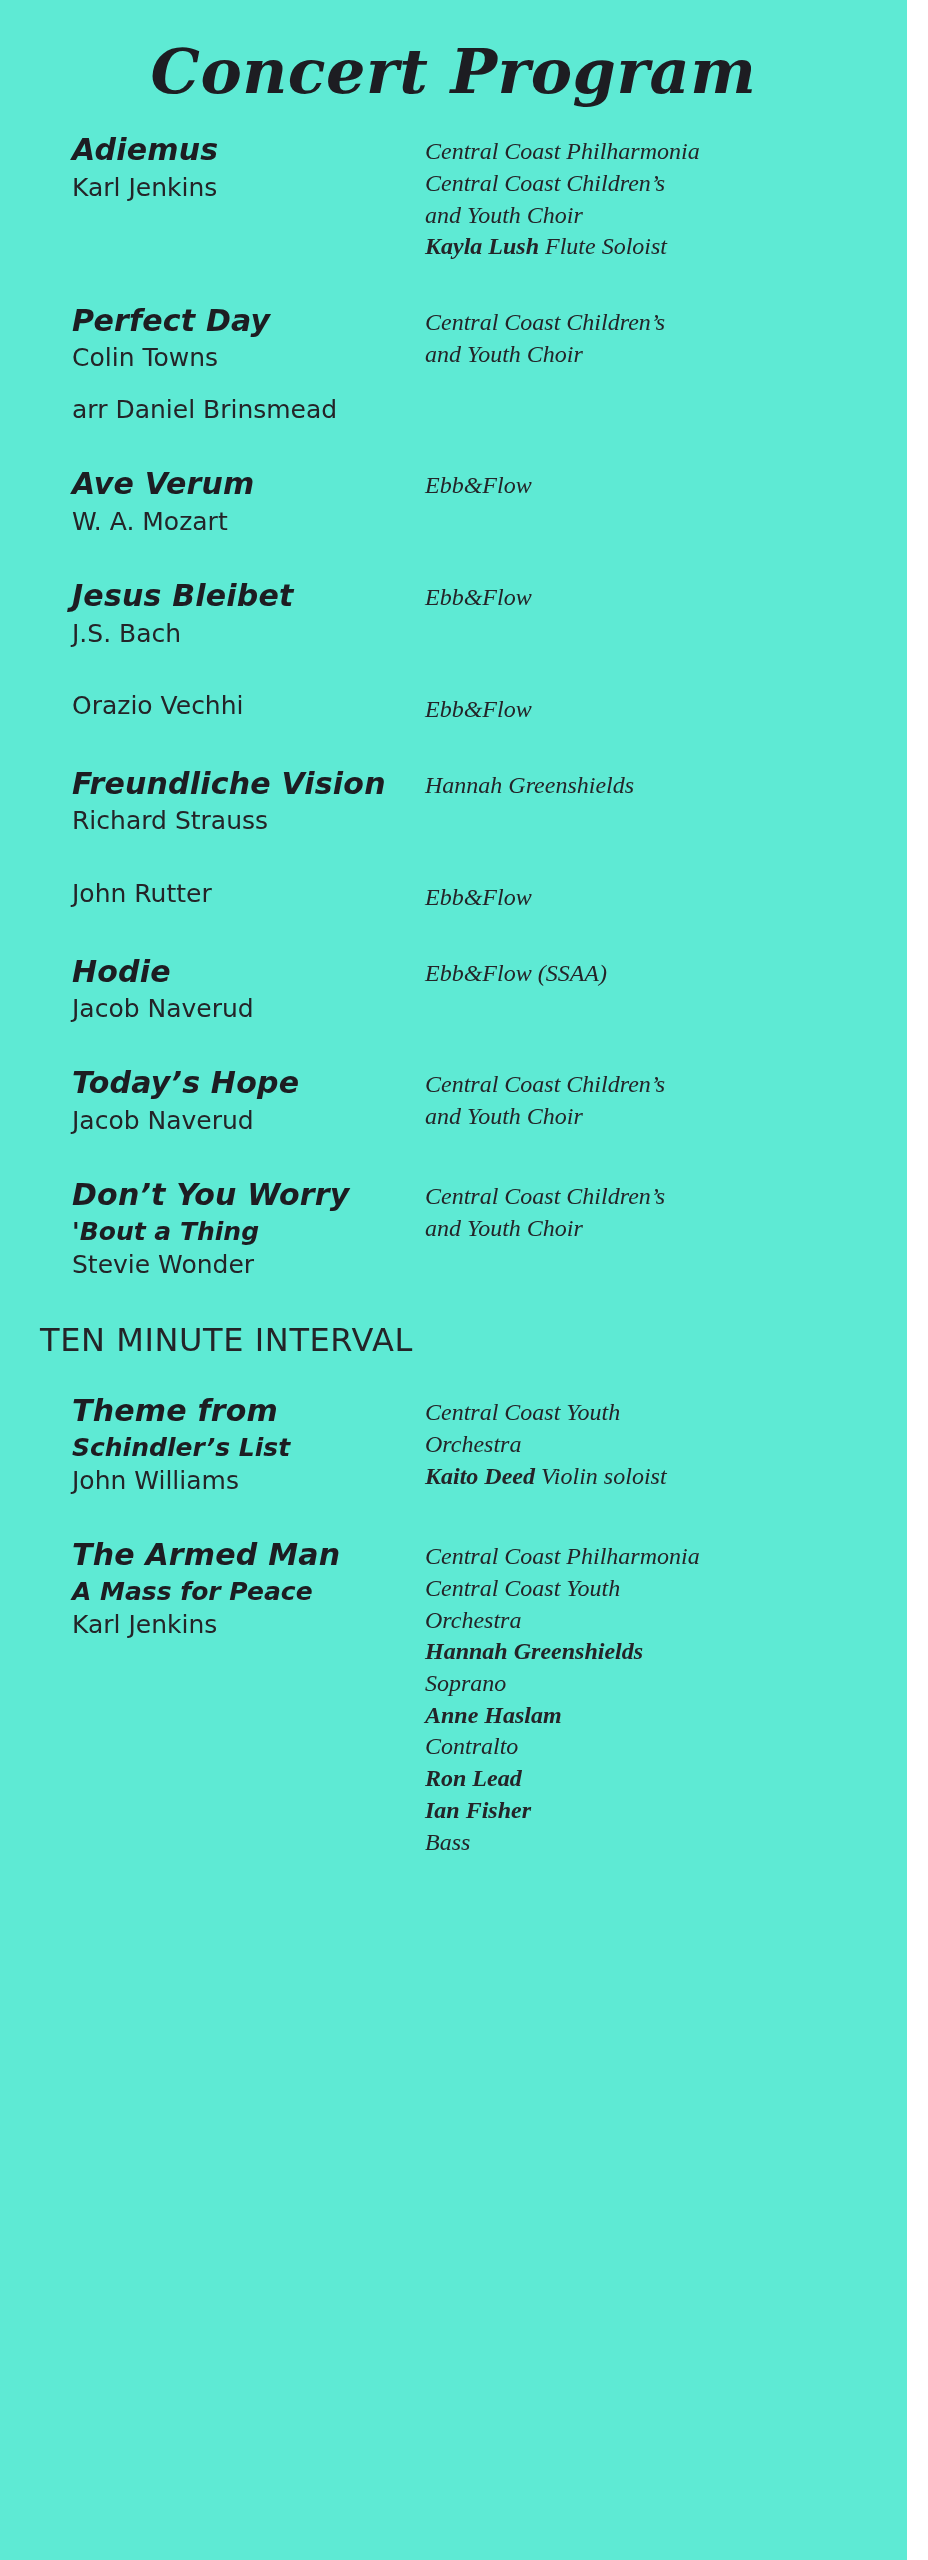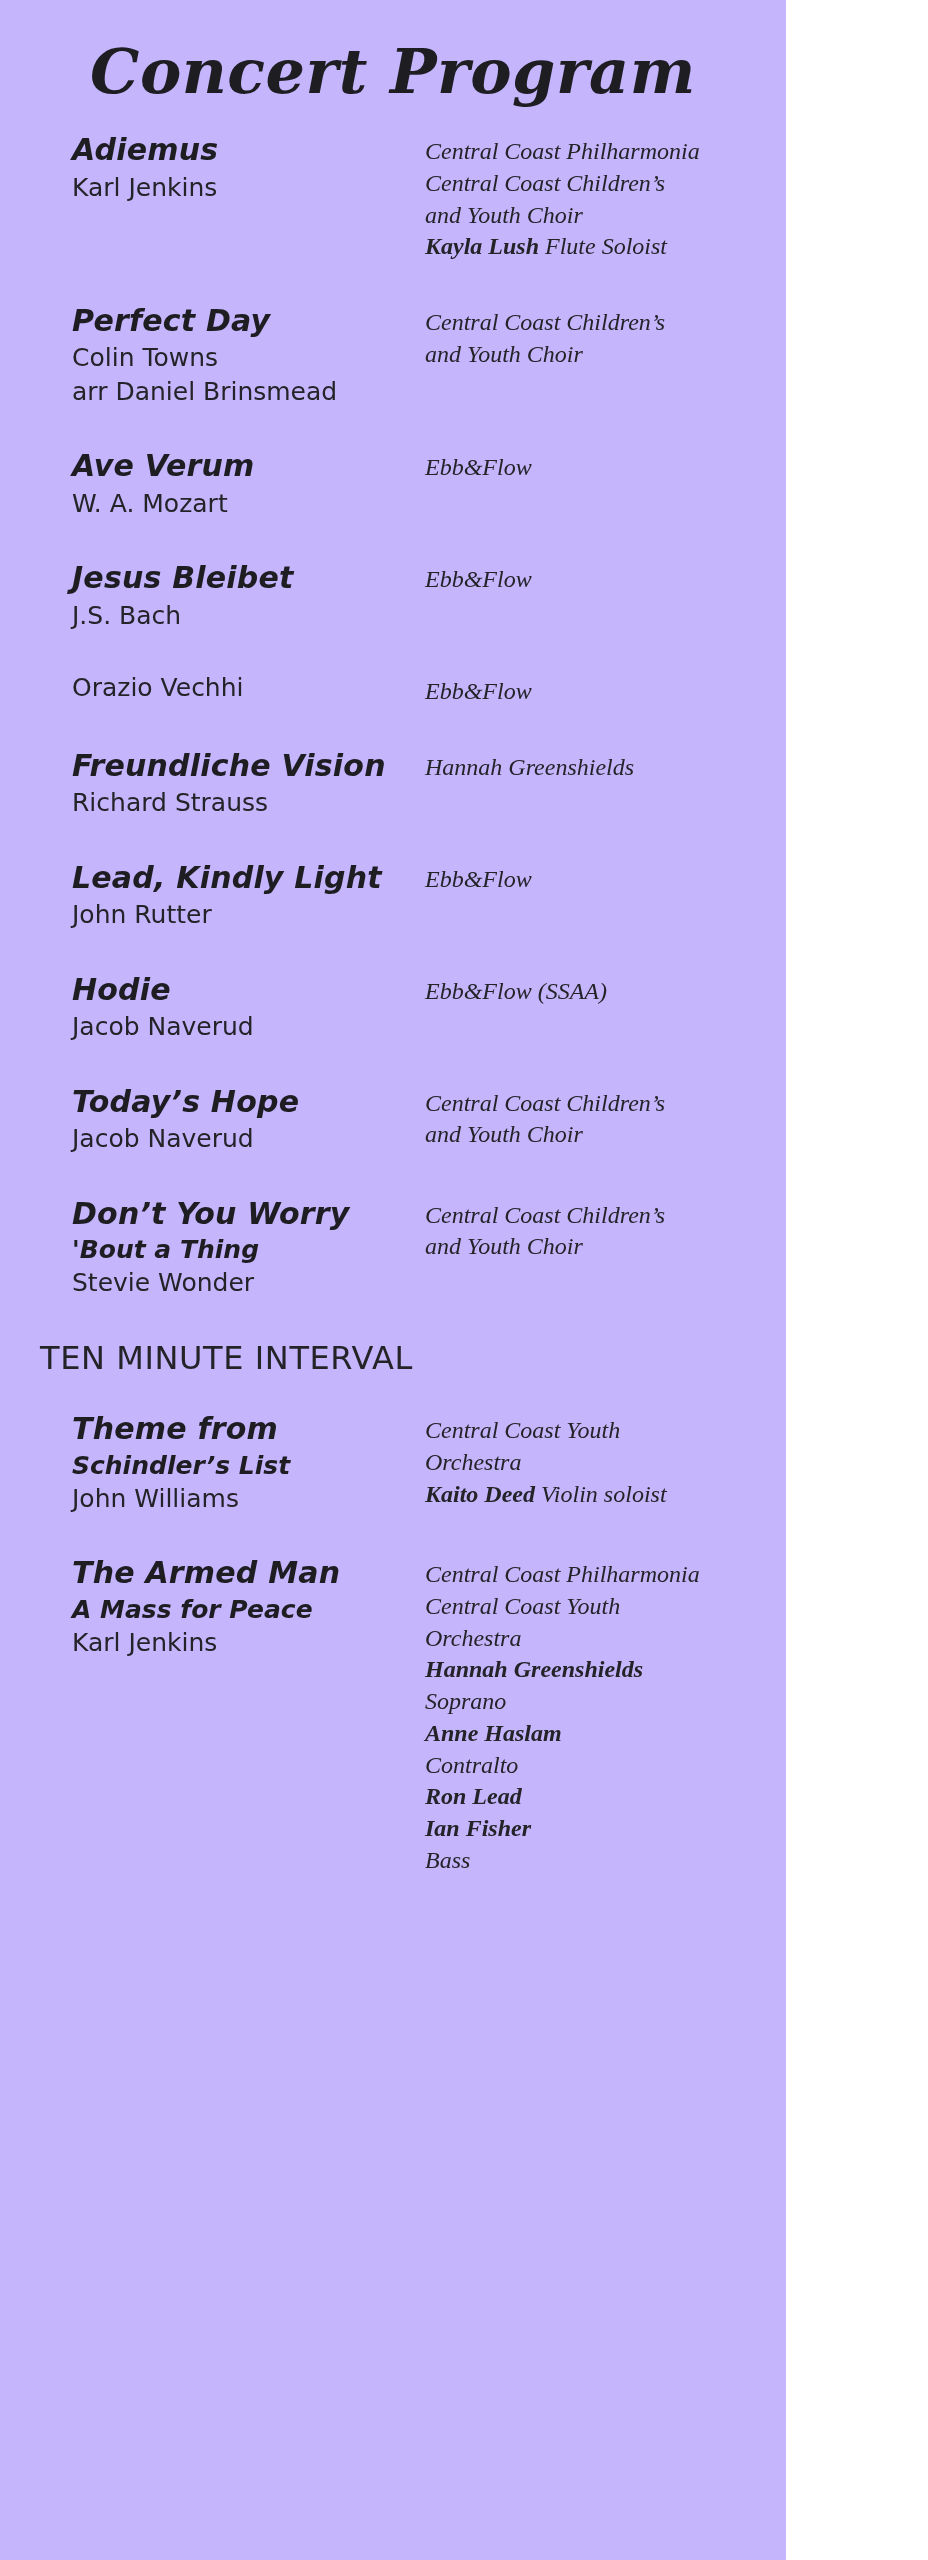--- a/index.html
+++ b/index.html
@@ -8,26 +8,26 @@
     background: #ffffff;
   }
   body {
     width: 928px;
     min-height: 2560px;
     font-family: "DejaVu Sans", sans-serif;
     color: #242428;
     -webkit-font-smoothing: antialiased;
   }
   .page {
-    width: 786px;
+    width: 907px;
     min-height: 2560px;
     box-sizing: border-box;
     padding: 30px 40px 40px 40px;
     position: relative;
-    background: #c4b5fd;
+    background: #5eead4;
   }
   .title {
     font-family: "DejaVu Serif", serif;
     font-style: italic;
     font-weight: bold;
     font-size: 62px;
     text-align: center;
     letter-spacing: 0.5px;
     color: #1d1d22;
     margin: 8px 0 26px 0;
@@ -69,21 +69,21 @@
     margin: 0 0 2px 0;
   }
   .composer {
     font-size: 25px;
     line-height: 1.3;
     color: #242428;
     margin: 0;
     font-weight: normal;
   }
   .composer + .composer {
-    margin-top: 1px;
+    margin-top: 19px;
   }
   .perf-line {
     font-style: italic;
     font-size: 24px;
     line-height: 1.28;
     color: #242428;
     margin: 0 0 2px 0;
     font-family: Liberation Serif, serif;
   }
   .perf-line.bold {
@@ -170,21 +170,20 @@
         <div class="left-col">
           <div class="work-title">Freundliche Vision</div>
           <div class="composer">Richard Strauss</div>
         </div>
         <div class="right-col soloist-block">
           <div class="perf-line">Hannah Greenshields</div>
         </div>
       </div>
       <div class="item">
         <div class="left-col">
-          <div class="work-title">Lead, Kindly Light</div>
           <div class="composer">John Rutter</div>
         </div>
         <div class="right-col soloist-block">
           <div class="perf-line">Ebb&amp;Flow</div>
         </div>
       </div>
       <div class="item">
         <div class="left-col">
           <div class="work-title">Hodie</div>
           <div class="composer">Jacob Naverud</div>

